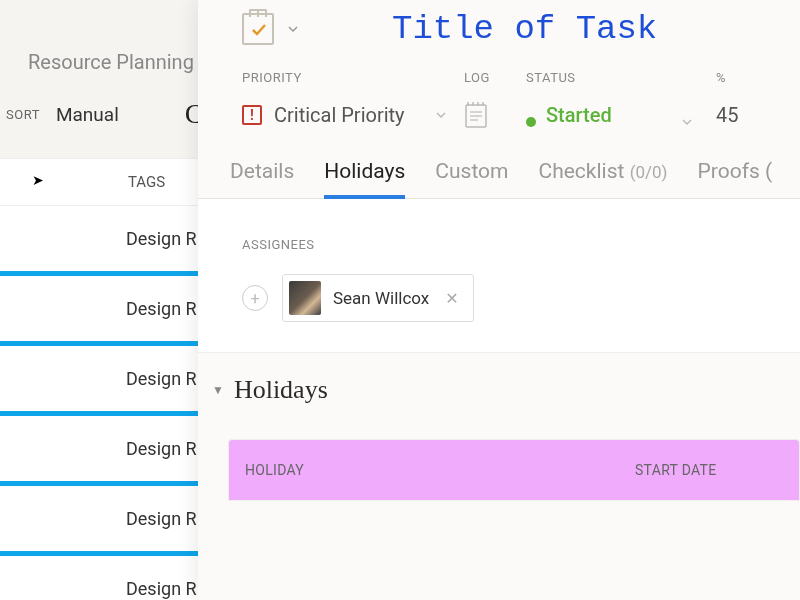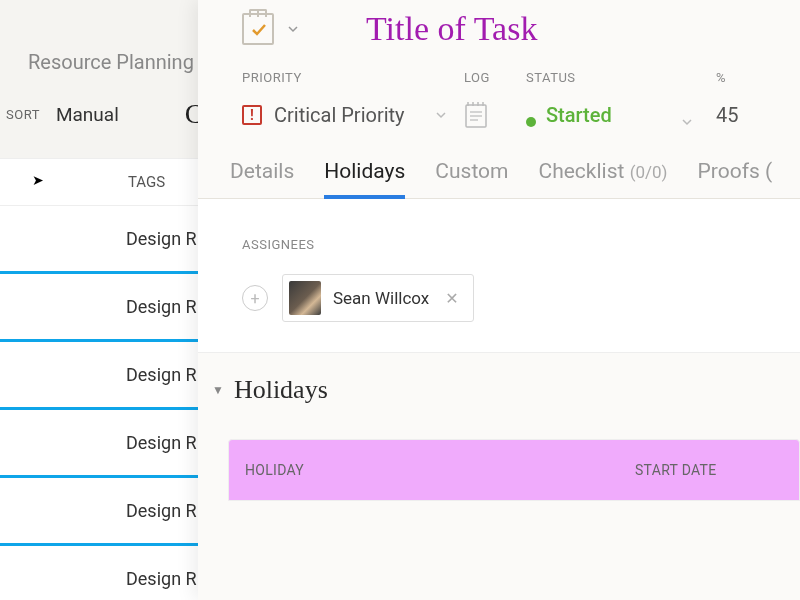--- a/index.html
+++ b/index.html
@@ -57,21 +57,21 @@
   border-bottom: 1px solid #eee;
   margin-top: 28px;
   padding: 14px 0 14px 128px;
   font-size: 15px;
   color: #555;
 }
 .bg-list {
   background: #fff;
 }
 .bg-list-row {
-  border-bottom: 3px solid #0ea5e9;
+  border-bottom: 5px solid #0ea5e9;
   padding: 22px 0 22px 126px;
   font-size: 18px;
   color: #333;
 }
 .cursor-ptr {
   position: absolute;
   left: 32px; top: 162px;
   font-size: 14px;
   color: #000;
   pointer-events: none;
@@ -114,25 +114,25 @@
   border: 2px solid #c7c2b8;
   border-bottom: none;
   border-radius: 2px 2px 0 0;
 }
 .task-check {
   position: absolute;
   left: 7px; top: 7px;
   width: 16px; height: 16px;
 }
 .task-title {
-  font-family: Liberation Serif, serif;
+  font-family: Liberation Mono, monospace;
   font-size: 34px;
   font-weight: 400;
-  color: #a21caf;
-  margin-left: 54px;
+  color: #1d4ed8;
+  margin-left: 80px;
 }
 .fields-row {
   display: flex;
   align-items: flex-start;
   padding: 0 0 0 44px;
   gap: 0;
 }
 .field-col { display: flex; flex-direction: column; }
 .field-label {
   font-size: 13px;

